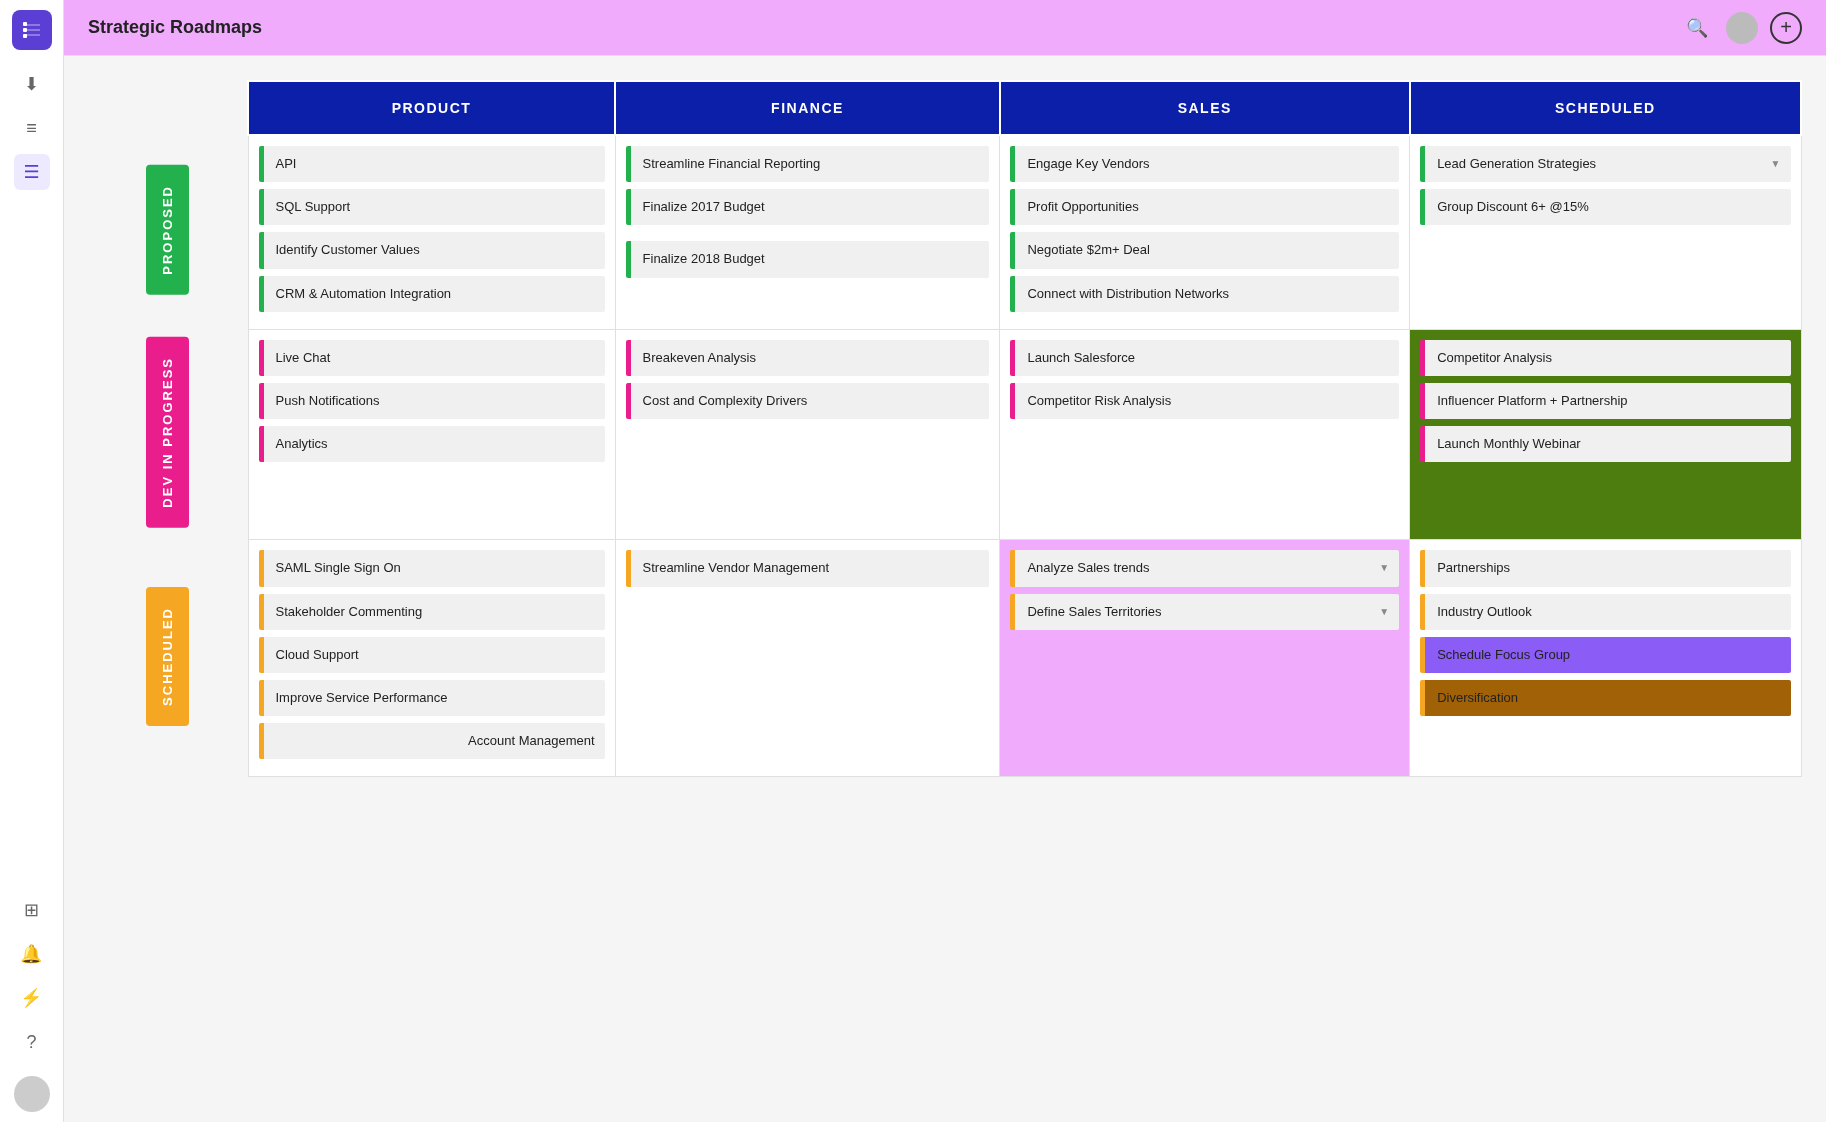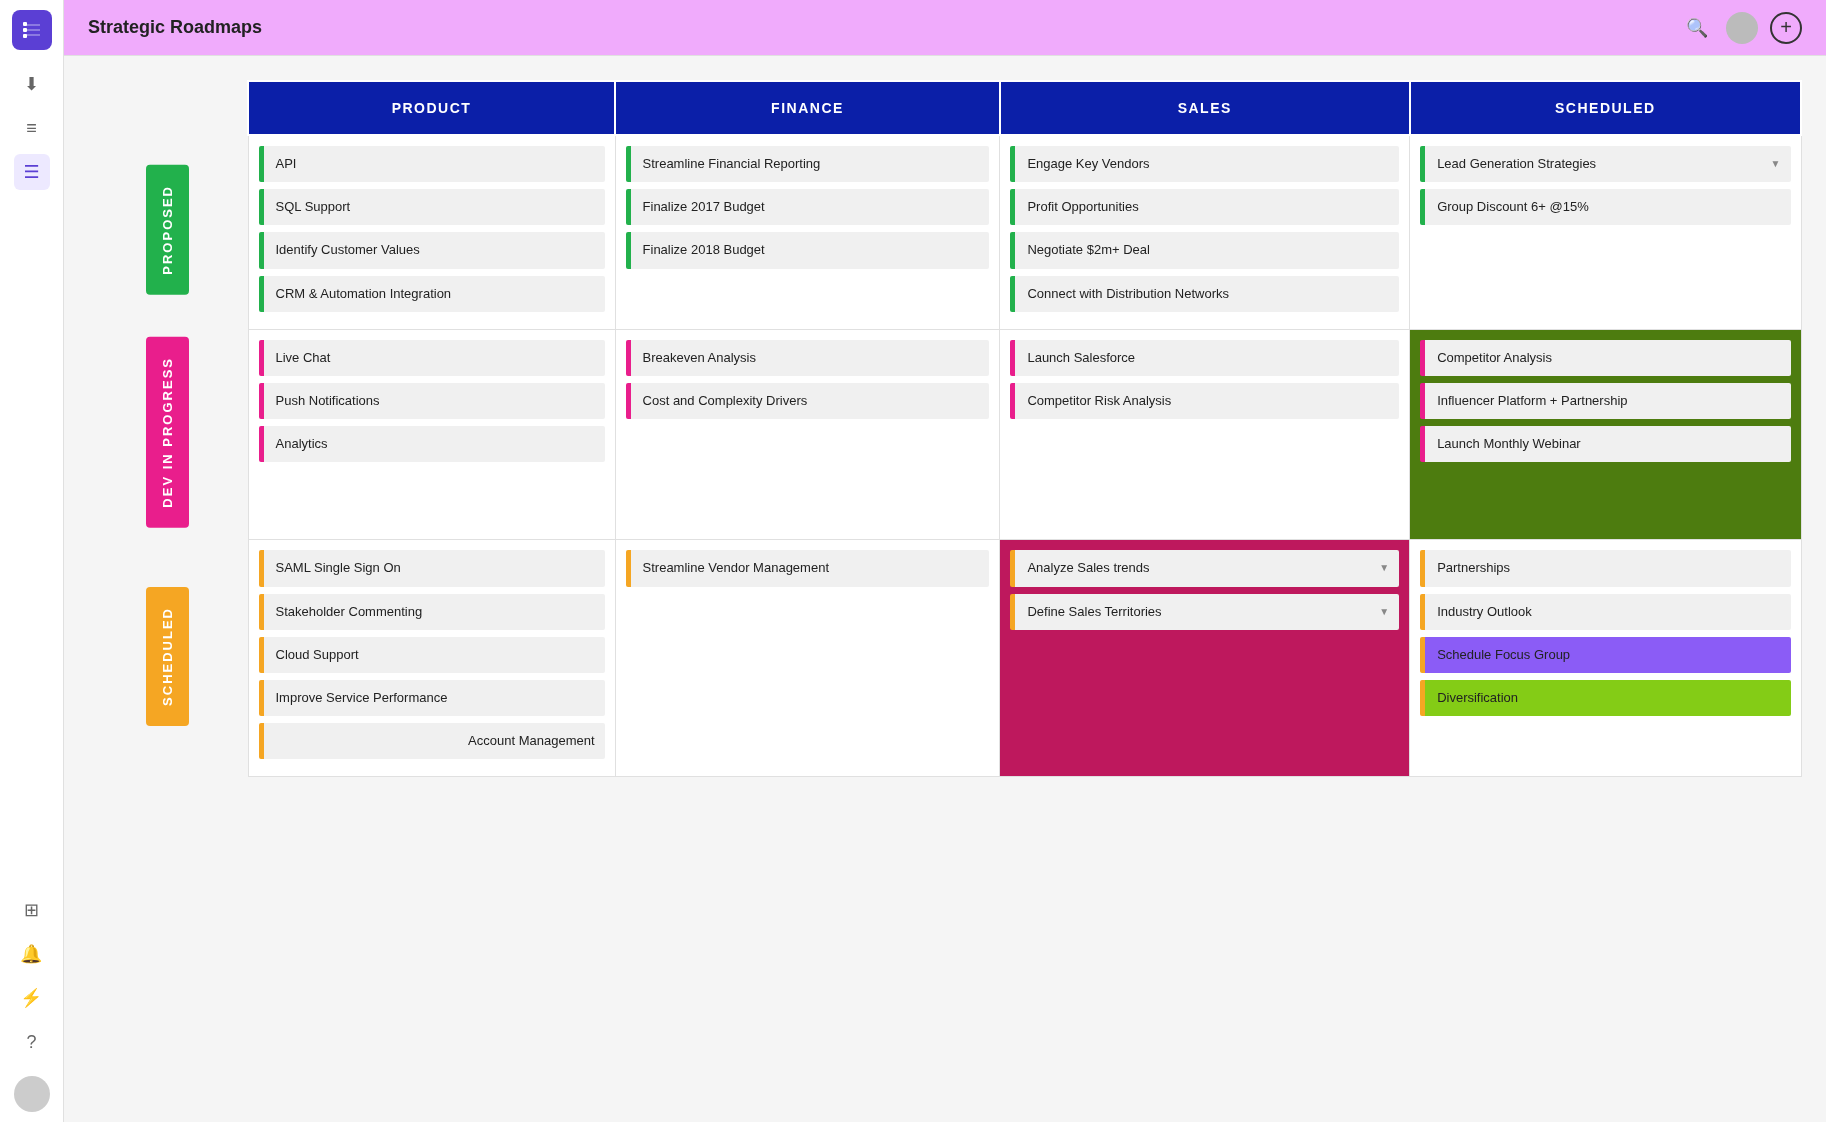--- a/index.html
+++ b/index.html
@@ -189,21 +189,21 @@
                 <span style="flex: 1 1 0%;">Identify Customer Values</span>
               </div>
               <div style="background: rgb(240, 240, 240); border-radius: 2px; padding: 9px 10px 9px 12px; margin-bottom: 7px; font-size: 13px; color: rgb(34, 34, 34); border-left: 5px solid rgb(34, 177, 76); display: flex; align-items: center; gap: 6px; cursor: pointer; min-height: 36px; line-height: 1.4;">
                 <span style="flex: 1 1 0%;">CRM &amp; Automation Integration</span>
               </div>
             </td>
             <td style="border: 1px solid rgb(224, 224, 224); vertical-align: top; padding: 10px; background: rgb(255, 255, 255); min-width: 200px;">
               <div style="background: rgb(240, 240, 240); border-radius: 2px; padding: 9px 10px 9px 12px; margin-bottom: 7px; font-size: 13px; color: rgb(34, 34, 34); border-left: 5px solid rgb(34, 177, 76); display: flex; align-items: center; gap: 6px; cursor: pointer; min-height: 36px; line-height: 1.4;">
                 <span style="flex: 1 1 0%;">Streamline Financial Reporting</span>
               </div>
-              <div style="background: rgb(240, 240, 240); border-radius: 2px; padding: 9px 10px 9px 12px; margin-bottom: 7px; font-size: 13px; color: rgb(34, 34, 34); border-left: 5px solid rgb(34, 177, 76); display: flex; align-items: center; gap: 6px; cursor: pointer; min-height: 36px; line-height: 1.4;">
+              <div style="background: rgb(240, 240, 240); border-radius: 2px; padding: 9px 10px 9px 12px; margin-bottom: 16px; font-size: 13px; color: rgb(34, 34, 34); border-left: 5px solid rgb(34, 177, 76); display: flex; align-items: center; gap: 6px; cursor: pointer; min-height: 36px; line-height: 1.4;">
                 <span style="flex: 1 1 0%;">Finalize 2017 Budget</span>
               </div>
               <div style="background: rgb(240, 240, 240); border-radius: 2px; padding: 9px 10px 9px 12px; margin-bottom: 7px; font-size: 13px; color: rgb(34, 34, 34); border-left: 5px solid rgb(34, 177, 76); display: flex; align-items: center; gap: 6px; cursor: pointer; min-height: 36px; line-height: 1.4;">
                 <span style="flex: 1 1 0%;">Finalize 2018 Budget</span>
               </div>
             </td>
             <td style="border: 1px solid rgb(224, 224, 224); vertical-align: top; padding: 10px; background: rgb(255, 255, 255); min-width: 200px;">
               <div style="background: rgb(240, 240, 240); border-radius: 2px; padding: 9px 10px 9px 12px; margin-bottom: 7px; font-size: 13px; color: rgb(34, 34, 34); border-left: 5px solid rgb(34, 177, 76); display: flex; align-items: center; gap: 6px; cursor: pointer; min-height: 36px; line-height: 1.4;">
                 <span style="flex: 1 1 0%;">Engage Key Vendors</span>
               </div>
@@ -285,41 +285,41 @@
               </div>
               <div style="background: rgb(240, 240, 240); border-radius: 2px; padding: 9px 10px 9px 12px; margin-bottom: 7px; font-size: 13px; color: rgb(34, 34, 34); border-left: 5px solid rgb(245, 166, 35); display: flex; align-items: center; gap: 6px; cursor: pointer; min-height: 36px; line-height: 1.4; text-align: right;">
                 <span style="flex: 1 1 0%;">Account Management</span>
               </div>
             </td>
             <td style="border: 1px solid rgb(224, 224, 224); vertical-align: top; padding: 10px; background: rgb(255, 255, 255); min-width: 200px;">
               <div style="background: rgb(240, 240, 240); border-radius: 2px; padding: 9px 10px 9px 12px; margin-bottom: 7px; font-size: 13px; color: rgb(34, 34, 34); border-left: 5px solid rgb(245, 166, 35); display: flex; align-items: center; gap: 6px; cursor: pointer; min-height: 36px; line-height: 1.4;">
                 <span style="flex: 1 1 0%;">Streamline Vendor Management</span>
               </div>
             </td>
-            <td style="border: 1px solid rgb(224, 224, 224); vertical-align: top; padding: 10px; background: #be185d; min-width: 200px;">
+            <td style="border: 1px solid rgb(224, 224, 224); vertical-align: top; padding: 10px; background: #f0abfc; min-width: 200px;">
               <div style="background: rgb(240, 240, 240); border-radius: 2px; padding: 9px 10px 9px 12px; margin-bottom: 7px; font-size: 13px; color: rgb(34, 34, 34); border-left: 5px solid rgb(245, 166, 35); display: flex; align-items: center; gap: 6px; cursor: pointer; min-height: 36px; line-height: 1.4;">
                 <span style="flex: 1 1 0%;">Analyze Sales trends</span>
                 <span style="color: rgb(136, 136, 136); font-size: 10px;">▼</span>
               </div>
               <div style="background: rgb(240, 240, 240); border-radius: 2px; padding: 9px 10px 9px 12px; margin-bottom: 7px; font-size: 13px; color: rgb(34, 34, 34); border-left: 5px solid rgb(245, 166, 35); display: flex; align-items: center; gap: 6px; cursor: pointer; min-height: 36px; line-height: 1.4;">
                 <span style="flex: 1 1 0%;">Define Sales Territories</span>
                 <span style="color: rgb(136, 136, 136); font-size: 10px;">▼</span>
               </div>
             </td>
             <td style="border: 1px solid rgb(224, 224, 224); vertical-align: top; padding: 10px; background: rgb(255, 255, 255); min-width: 200px;">
               <div style="background: rgb(240, 240, 240); border-radius: 2px; padding: 9px 10px 9px 12px; margin-bottom: 7px; font-size: 13px; color: rgb(34, 34, 34); border-left: 5px solid rgb(245, 166, 35); display: flex; align-items: center; gap: 6px; cursor: pointer; min-height: 36px; line-height: 1.4;">
                 <span style="flex: 1 1 0%;">Partnerships</span>
               </div>
               <div style="background: rgb(240, 240, 240); border-radius: 2px; padding: 9px 10px 9px 12px; margin-bottom: 7px; font-size: 13px; color: rgb(34, 34, 34); border-left: 5px solid rgb(245, 166, 35); display: flex; align-items: center; gap: 6px; cursor: pointer; min-height: 36px; line-height: 1.4;">
                 <span style="flex: 1 1 0%;">Industry Outlook</span>
               </div>
               <div style="background: #8b5cf6; border-radius: 2px; padding: 9px 10px 9px 12px; margin-bottom: 7px; font-size: 13px; color: rgb(34, 34, 34); border-left: 5px solid rgb(245, 166, 35); display: flex; align-items: center; gap: 6px; cursor: pointer; min-height: 36px; line-height: 1.4;">
                 <span style="flex: 1 1 0%;">Schedule Focus Group</span>
               </div>
-              <div style="background: #84cc16; border-radius: 2px; padding: 9px 10px 9px 12px; margin-bottom: 23px; font-size: 13px; color: rgb(34, 34, 34); border-left: 5px solid rgb(245, 166, 35); display: flex; align-items: center; gap: 6px; cursor: pointer; min-height: 36px; line-height: 1.4;">
+              <div style="background: #a16207; border-radius: 2px; padding: 9px 10px 9px 12px; margin-bottom: 23px; font-size: 13px; color: rgb(34, 34, 34); border-left: 5px solid rgb(245, 166, 35); display: flex; align-items: center; gap: 6px; cursor: pointer; min-height: 36px; line-height: 1.4;">
                 <span style="flex: 1 1 0%;">Diversification</span>
               </div>
             </td>
           </tr>
         </tbody>
     </table>
   </div>
 </div>
 
 </body></html>

